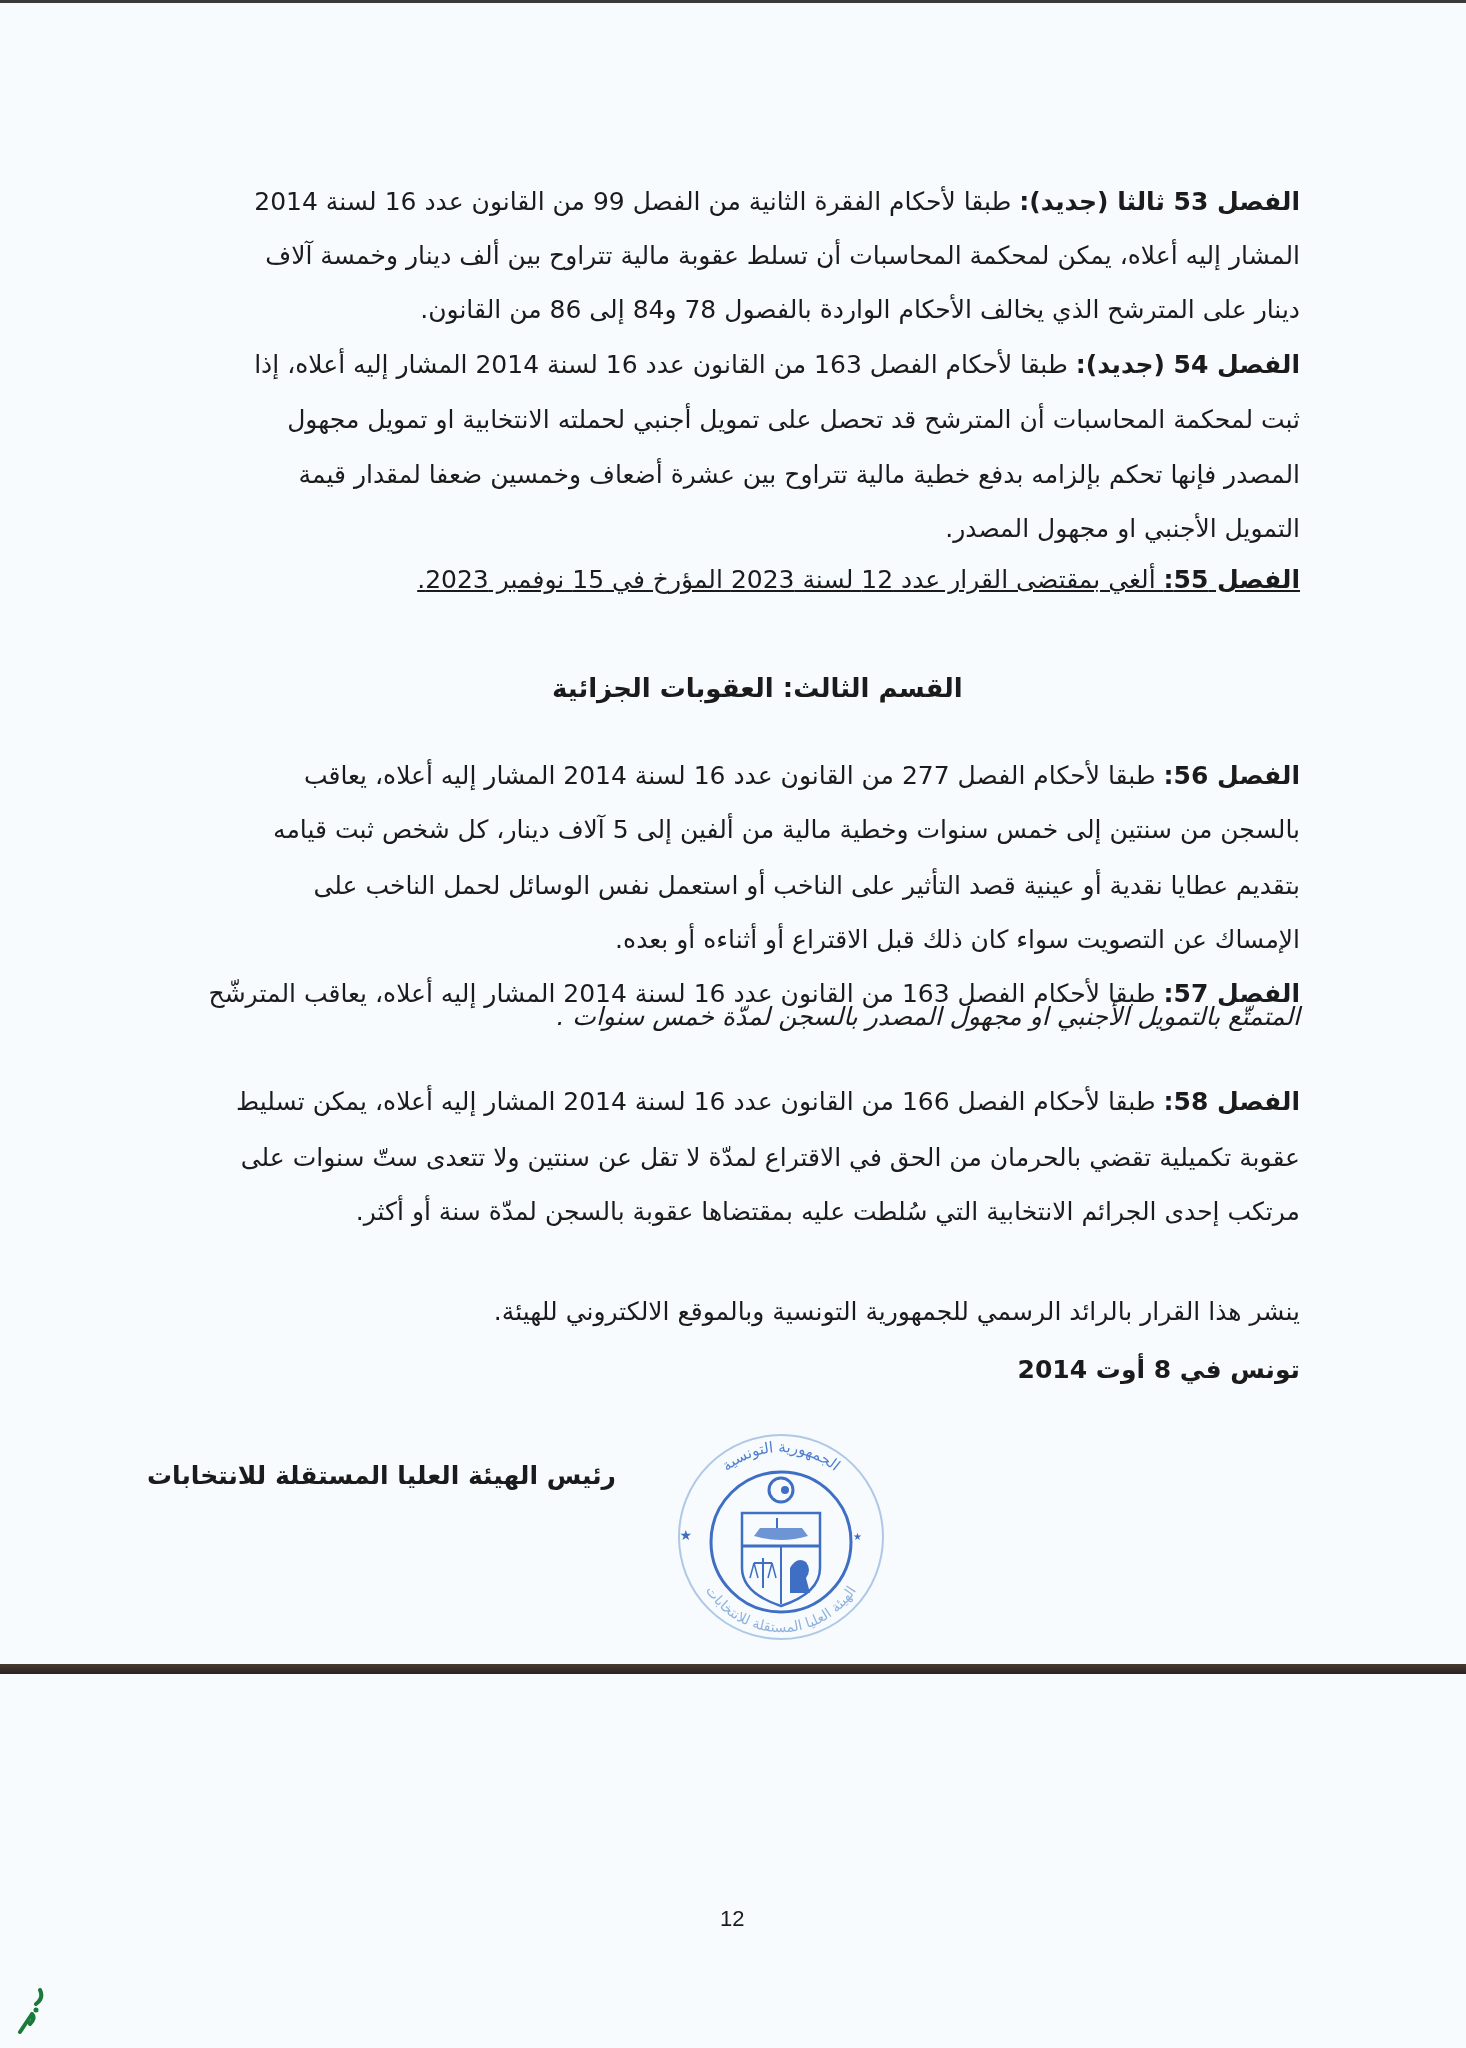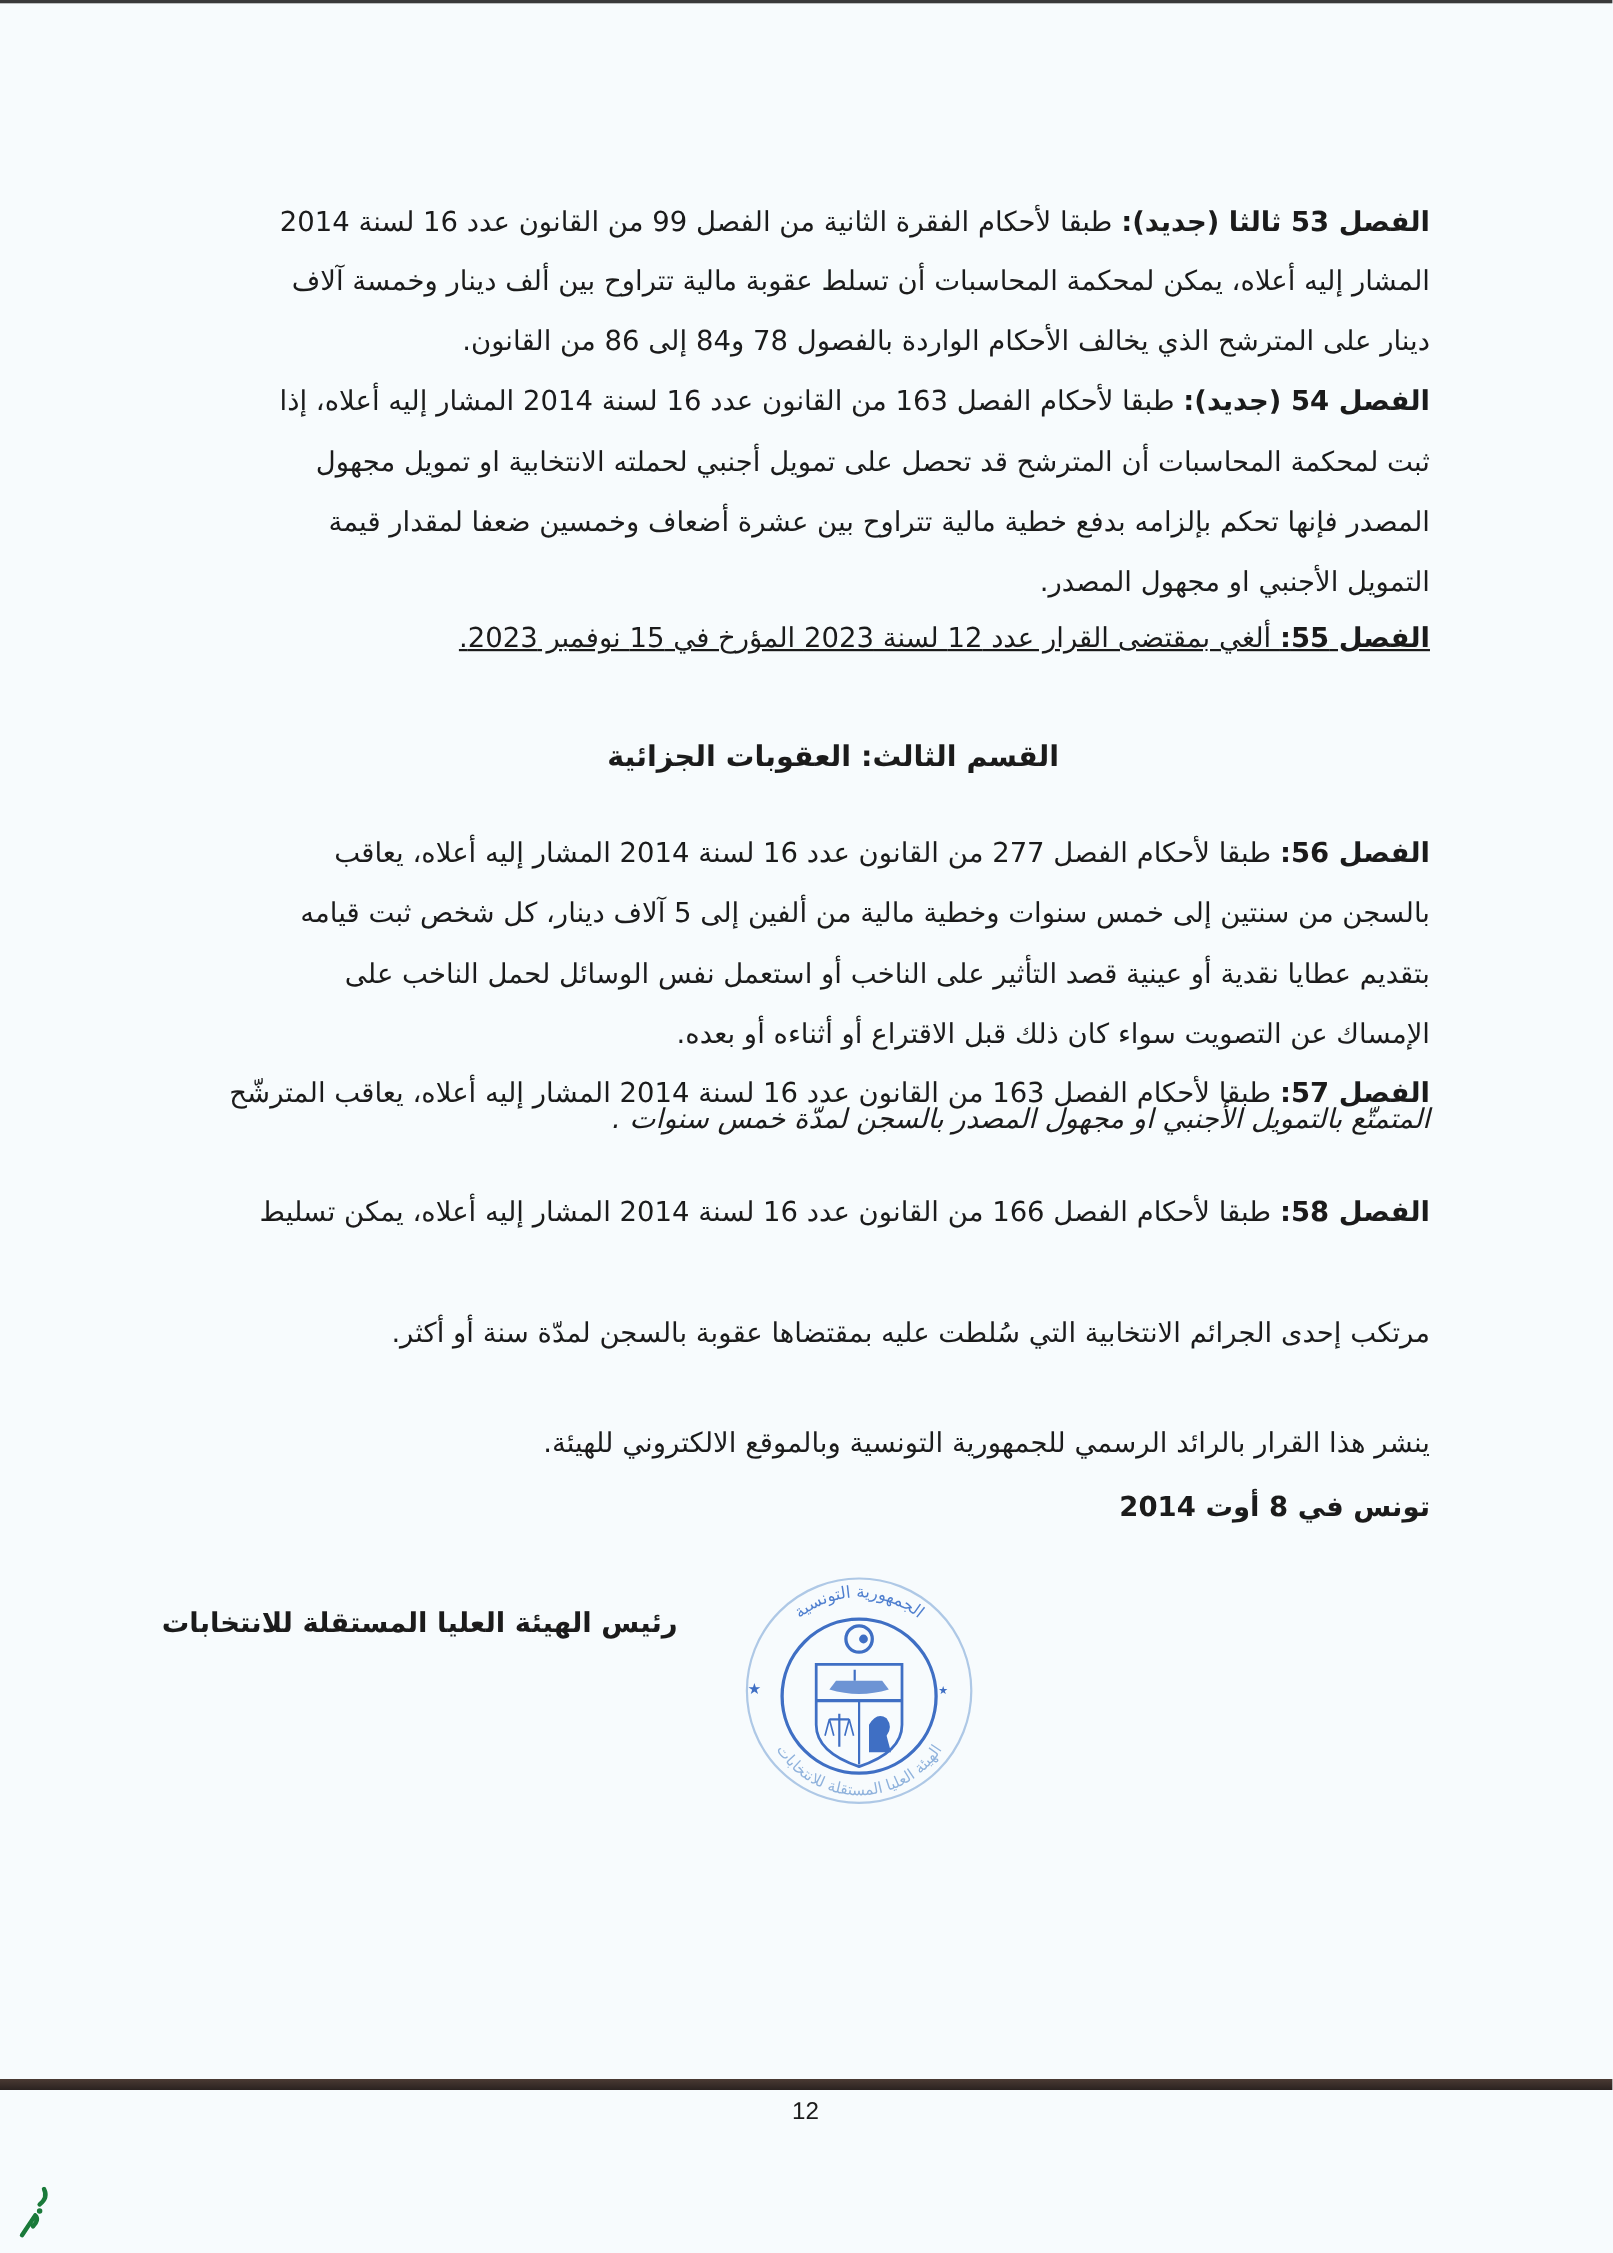--- a/index.html
+++ b/index.html
@@ -5,21 +5,21 @@
   html, body { margin: 0; padding: 0; }
   body {
     width: 1466px; height: 2048px; position: relative; overflow: hidden;
     background: #f7fbfd;
     font-family: "DejaVu Sans", sans-serif;
     color: #1b1b1b;
   }
   .top-edge { position: absolute; left: 0; top: 0; width: 1466px; height: 3px; background: #3a3a3a; }
   .bottom-edge { position: absolute; left: 0; bottom: 0; width: 1466px; height: 10px;
     background: linear-gradient(#4a3a33, #2a2220); }
-  .page { position: absolute; left: 0; top: 0; width: 1466px; height: 1900px; }
+  .page { position: absolute; left: 0; top: 0; width: 1466px; height: 1674px; }
   .line {
     position: absolute; white-space: nowrap; font-size: 25px; line-height: 34px;
     direction: rtl; text-align: right;
   }
   .b { font-weight: bold; }
   .heading { position: absolute; font-size: 26px; font-weight: bold; line-height: 34px; white-space: nowrap; }
   .sig-title { position: absolute; font-size: 25px; font-weight: bold; white-space: nowrap; }
   .page-number { position: absolute; left: 720px; top: 1906px; font-size: 22px; font-family: "Liberation Sans", sans-serif; direction: ltr; }
   .initials { position: absolute; left: 14px; top: 1988px; width: 40px; height: 48px; }
   .stamp { position: absolute; left: 672px; top: 1428px; width: 218px; height: 218px; }
@@ -45,20 +45,21 @@
 
   <div class="line" style="right:166px; top:759px;"><span class="b">الفصل 56:</span><span> طبقا لأحكام الفصل 277 من القانون عدد 16 لسنة 2014 المشار إليه أعلاه، يعاقب</span></div>
   <div class="line" style="right:166px; top:813px;">بالسجن من سنتين إلى خمس سنوات وخطية مالية من ألفين إلى 5 آلاف دينار، كل شخص ثبت قيامه</div>
   <div class="line" style="right:166px; top:869px;">بتقديم عطايا نقدية أو عينية قصد التأثير على الناخب أو استعمل نفس الوسائل لحمل الناخب على</div>
   <div class="line" style="right:166px; top:923px;">الإمساك عن التصويت سواء كان ذلك قبل الاقتراع أو أثناءه أو بعده.</div>
 
   <div class="line" style="right:166px; top:977px;"><span class="b">الفصل 57:</span><span> طبقا لأحكام الفصل 163 من القانون عدد 16 لسنة 2014 المشار إليه أعلاه، يعاقب المترشّح</span></div>
   <div class="line" style="right:166px; top:1000px;font-style:italic;">المتمتّع بالتمويل الأجنبي او مجهول المصدر بالسجن لمدّة خمس سنوات .</div>
 
   <div class="line" style="right:166px; top:1085px;"><span class="b">الفصل 58:</span><span> طبقا لأحكام الفصل 166 من القانون عدد 16 لسنة 2014 المشار إليه أعلاه، يمكن تسليط</span></div>
+  <div class="line" style="right:166px; top:1141px;">عقوبة تكميلية تقضي بالحرمان من الحق في الاقتراع لمدّة لا تقل عن سنتين ولا تتعدى ستّ سنوات على</div>
   <div class="line" style="right:166px; top:1195px;">مرتكب إحدى الجرائم الانتخابية التي سُلطت عليه بمقتضاها عقوبة بالسجن لمدّة سنة أو أكثر.</div>
 
   <div class="line" style="right:166px; top:1295px;">ينشر هذا القرار بالرائد الرسمي للجمهورية التونسية وبالموقع الالكتروني للهيئة.</div>
   <div class="line b" style="right:166px; top:1353px;">تونس في 8 أوت 2014</div>
 
   <div class="sig-title" style="right:850px; top:1461px;">رئيس الهيئة العليا المستقلة للانتخابات</div>
 
   <svg class="stamp" viewBox="0 0 218 218">
     <defs>
       <path id="arcTop" d="M 24 109 A 85 85 0 0 1 194 109"></path>

